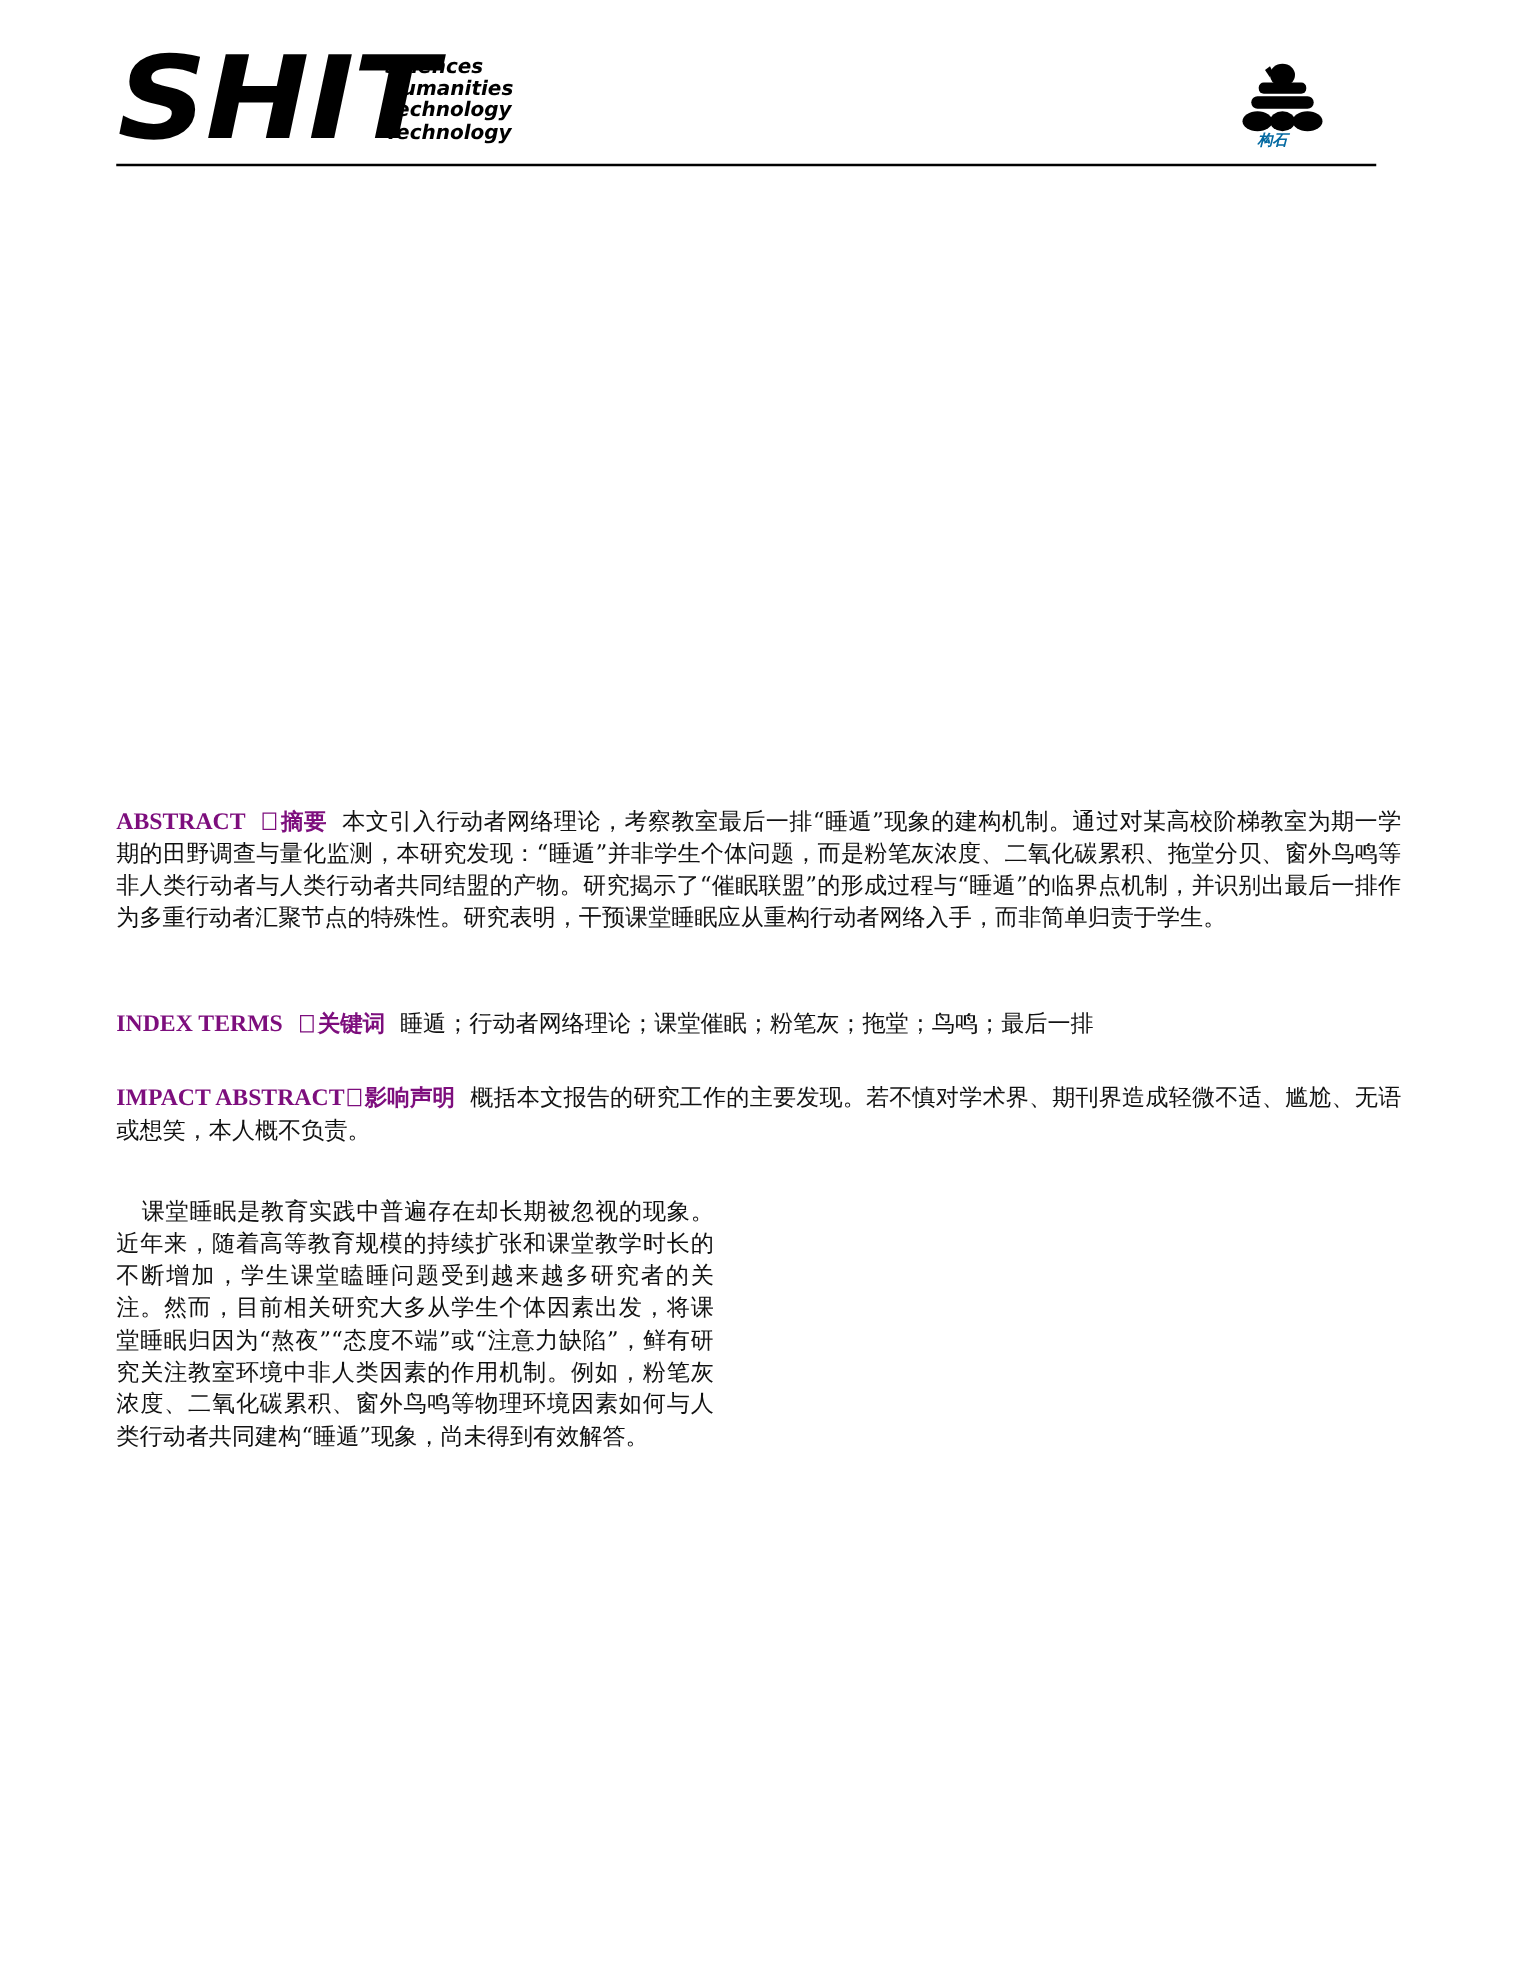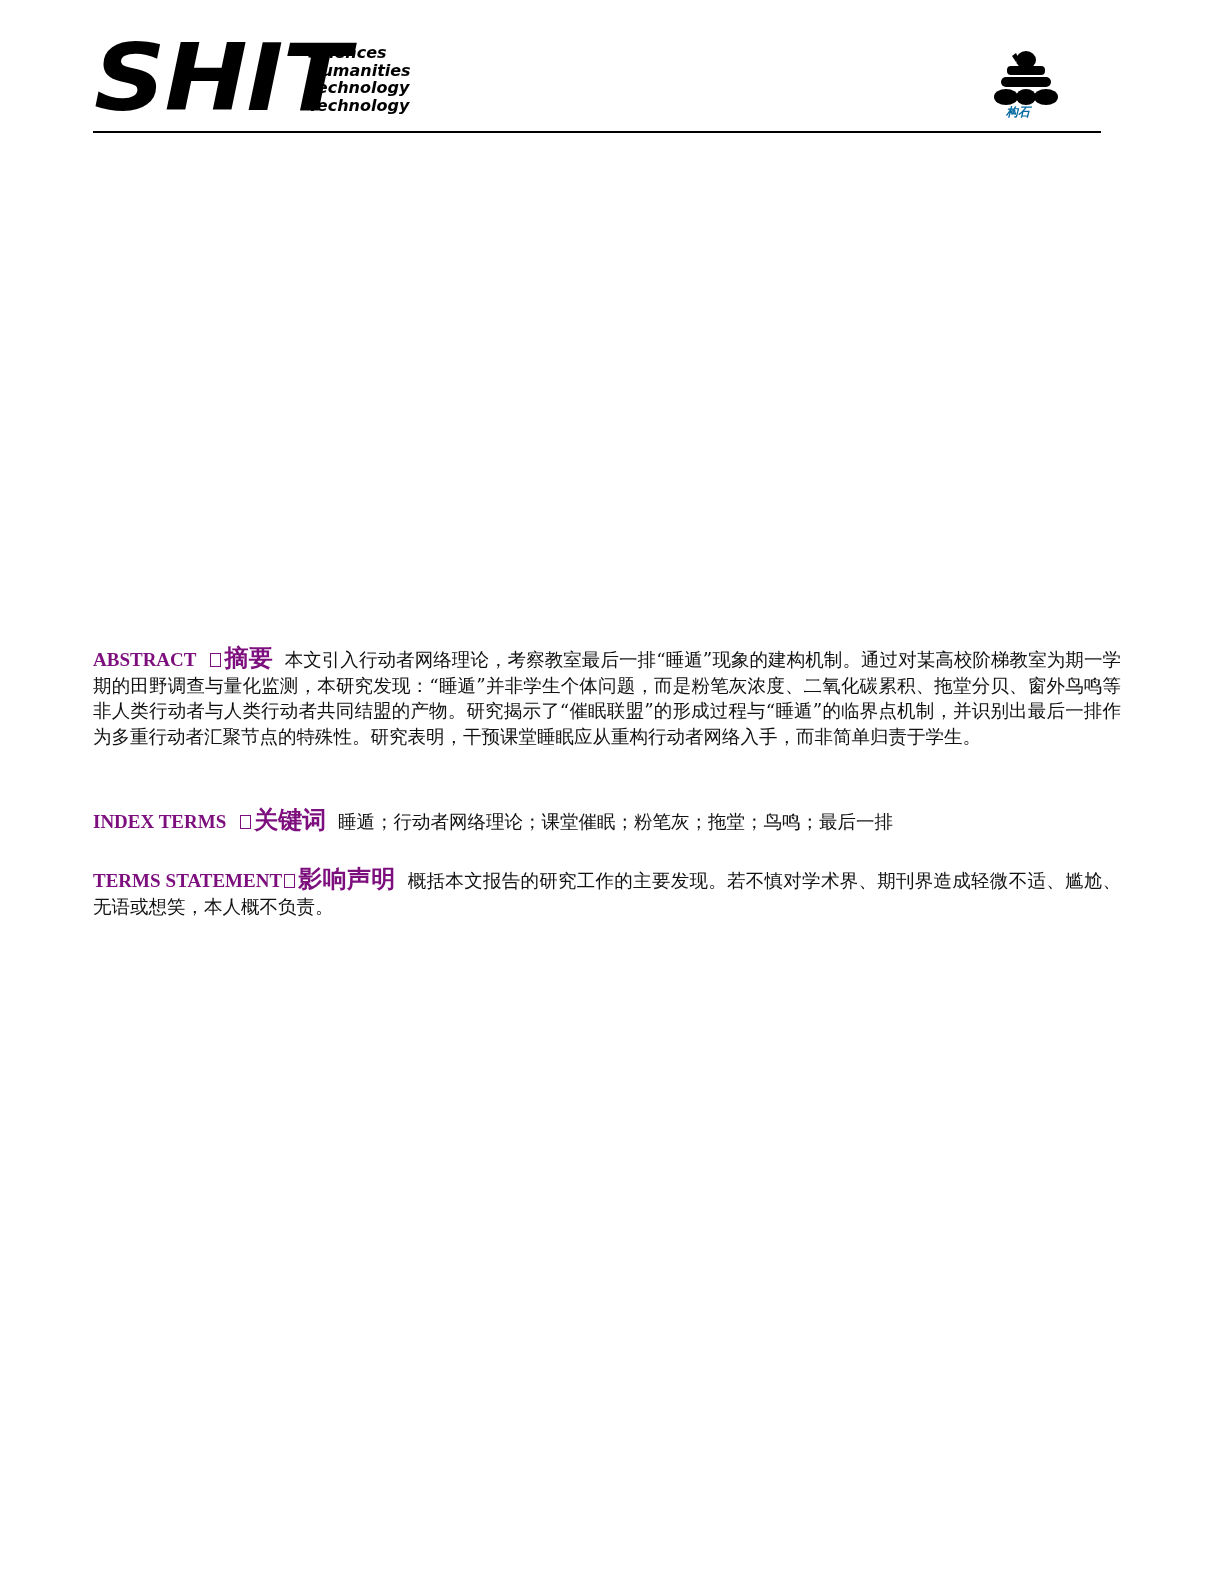--- a/index.html
+++ b/index.html
@@ -13,21 +13,21 @@
               font-weight: bold; font-size: 16px; line-height: 17.5px; color: #000; }
   .crest { position: absolute; left: 898px; top: 6px; width: 70px; height: 74px; }
   .crest-label { position: absolute; left: 912px; top: 64px; font-family: "DejaVu Sans", sans-serif;
                  font-size: 12px; font-weight: bold; color: #0369a1; }
   .rule { position: absolute; left: 93px; top: 131px; width: 1008px; height: 2px; background: #000; }
 
   .front { position: absolute; left: 93px; width: 1028px; font-size: 18.5px; line-height: 25.5px;
            text-align: justify; }
   .lbl { color: #7d0e7d; font-weight: bold; }
   .lbl-en { font-family: "Liberation Serif", "DejaVu Serif", serif; font-size: 19px; }
-  .lbl-zh { font-family: Liberation Sans, sans-serif; font-size: 24px; }
+  .lbl-zh { font-family: Liberation Sans, sans-serif; font-size: 18px; }
   .box { display: inline-block; width: 11px; height: 14px; border: 1.5px solid #7d0e7d; margin: 0 3px 0 14px;
          vertical-align: -1px; box-sizing: border-box; }
   .box.tight { margin-left: 2px; }
 
   .col { position: absolute; width: 478px; font-size: 18.5px; line-height: 25.7px; text-align: justify; }
   .col p { margin: 0; text-indent: 1.1em; }
   .sec-head { text-align: center; font-size: 18.5px; margin-bottom: 2px; text-indent: 0 !important; }
   .sec-head .en { font-family: "Liberation Serif", serif; }
 </style>
 </head>
@@ -58,21 +58,22 @@
   <span class="lbl lbl-en">ABSTRACT</span><span class="box"></span><span class="lbl lbl-zh">摘要</span>&nbsp;
   <span>本文引入行动者网络理论，考察教室最后一排“睡遁”现象的建构机制。通过对某高校阶梯教室为期一学期的田野调查与量化监测，本研究发现：“睡遁”并非学生个体问题，而是粉笔灰浓度、二氧化碳累积、拖堂分贝、窗外鸟鸣等非人类行动者与人类行动者共同结盟的产物。研究揭示了“催眠联盟”的形成过程与“睡遁”的临界点机制，并识别出最后一排作为多重行动者汇聚节点的特殊性。研究表明，干预课堂睡眠应从重构行动者网络入手，而非简单归责于学生。</span>
 </div>
 
 <div class="front" style="top:807px;">
   <span class="lbl lbl-en">INDEX TERMS</span><span class="box"></span><span class="lbl lbl-zh">关键词</span>&nbsp;
   <span>睡遁；行动者网络理论；课堂催眠；粉笔灰；拖堂；鸟鸣；最后一排</span>
 </div>
 
 <div class="front" style="top:866px;">
-  <span class="lbl lbl-en">TERMS STATEMENT</span><span class="box tight"></span><span class="lbl lbl-zh">影响声明</span>&nbsp;
+  <span class="lbl lbl-en">IMPACT ABSTRACT</span><span class="box tight"></span><span class="lbl lbl-zh">影响声明</span>&nbsp;
   <span>概括本文报告的研究工作的主要发现。若不慎对学术界、期刊界造成轻微不适、尴尬、无语或想笑，本人概不负责。</span>
 </div>
 
 <div class="col" style="left:93px; top:957px;">
+  <p>课堂睡眠是教育实践中普遍存在却长期被忽视的现象。近年来，随着高等教育规模的持续扩张和课堂教学时长的不断增加，学生课堂瞌睡问题受到越来越多研究者的关注。然而，目前相关研究大多从学生个体因素出发，将课堂睡眠归因为“熬夜”“态度不端”或“注意力缺陷”，鲜有研究关注教室环境中非人类因素的作用机制。例如，粉笔灰浓度、二氧化碳累积、窗外鸟鸣等物理环境因素如何与人类行动者共同建构“睡遁”现象，尚未得到有效解答。</p>
 </div>
 
 <div class="col" style="left:642px; top:957px;">
 </div>
 
 </body></html>

